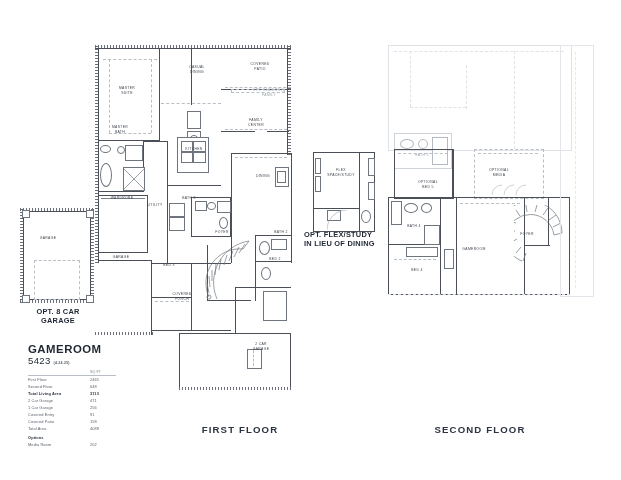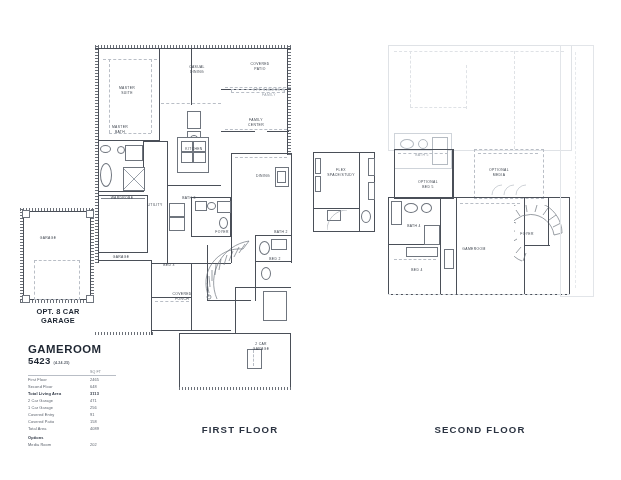--- a/index.html
+++ b/index.html
@@ -31,21 +31,21 @@
   
   .callout{position:absolute;font-size:7.4px;font-weight:bold;line-height:1.28;
            letter-spacing:.25px;color:#1f2733;text-align:center;}
   .floorlabel{position:absolute;font-size:9.6px;font-weight:bold;
               letter-spacing:1.15px;color:#2b3341;text-align:center;}
 
   
   #spec{position:absolute;left:28px;top:343px;width:90px;}
   #spec .name{font-size:11.4px;font-weight:bold;letter-spacing:.5px;color:#1f2733;}
   #spec .numline{margin-top:0px;display:flex;align-items:baseline;gap:3px;}
-  #spec .num{font-size:9.6px;font-weight:bold;letter-spacing:.3px;color:#1f2733;}
+  #spec .num{font-size:9.6px;font-weight:normal;letter-spacing:.3px;color:#1f2733;}
   #spec .opt{font-size:3.6px;font-weight:bold;color:#5b626c;letter-spacing:.2px;}
   table.spec{margin-top:3px;width:88px;border-collapse:collapse;}
   table.spec td{font-size:3.9px;color:#5b626c;padding:1.05px 0;letter-spacing:.12px;}
   table.spec td.v{text-align:left;width:26px;color:#5b626c;}
   table.spec tr.hdr td{border-bottom:.6px solid #b9bec6;color:#7a818a;
                        font-size:3.6px;padding-bottom:.6px;}
   table.spec tr.b td{font-weight:bold;color:#2b3341;}
   table.spec tr.sec td{font-weight:bold;color:#2b3341;padding-top:3px;}
 </style>
 </head>
@@ -201,20 +201,22 @@
     <div class="fix" style="left:2px;top:6px;width:4px;height:14px;"></div>
     <div class="fix" style="left:2px;top:24px;width:4px;height:14px;"></div>
     <div class="fix" style="left:55px;top:6px;width:5px;height:16px;"></div>
     <div class="fix" style="left:55px;top:30px;width:5px;height:16px;"></div>
     <div class="fixr" style="left:48px;top:58px;width:8px;height:11px;"></div>
     <div class="fix" style="left:14px;top:58px;width:12px;height:9px;"></div>
     <svg style="position:absolute;left:14px;top:58px;width:20px;height:20px;">
       <path d="M0 20 A20 20 0 0 1 20 0" fill="none" stroke="#9aa1aa" stroke-width="0.6"></path>
     </svg>
   </div>
+  <div class="callout" style="left:304px;top:230px;width:82px;white-space:pre-line;text-align:left;">OPT. FLEX/STUDY
+IN LIEU OF DINING</div>
 
   <div class="plan" style="left:388px;top:45px;width:182px;height:250px;">
 
     <div class="ghost" style="left:0;top:0;width:182px;height:104px;
          border-color:#dfe2e6;"></div>
     <div class="dash" style="left:6px;top:6px;width:170px;border-color:#dfe2e6;"></div>
     <div class="dashv" style="left:22px;top:6px;height:56px;border-color:#dfe2e6;"></div>
     <div class="dashv" style="left:78px;top:20px;height:44px;border-color:#dfe2e6;"></div>
     <div class="dashv" style="left:126px;top:6px;height:98px;border-color:#dfe2e6;"></div>
     <div class="dash" style="left:22px;top:62px;width:56px;border-color:#dfe2e6;"></div>

